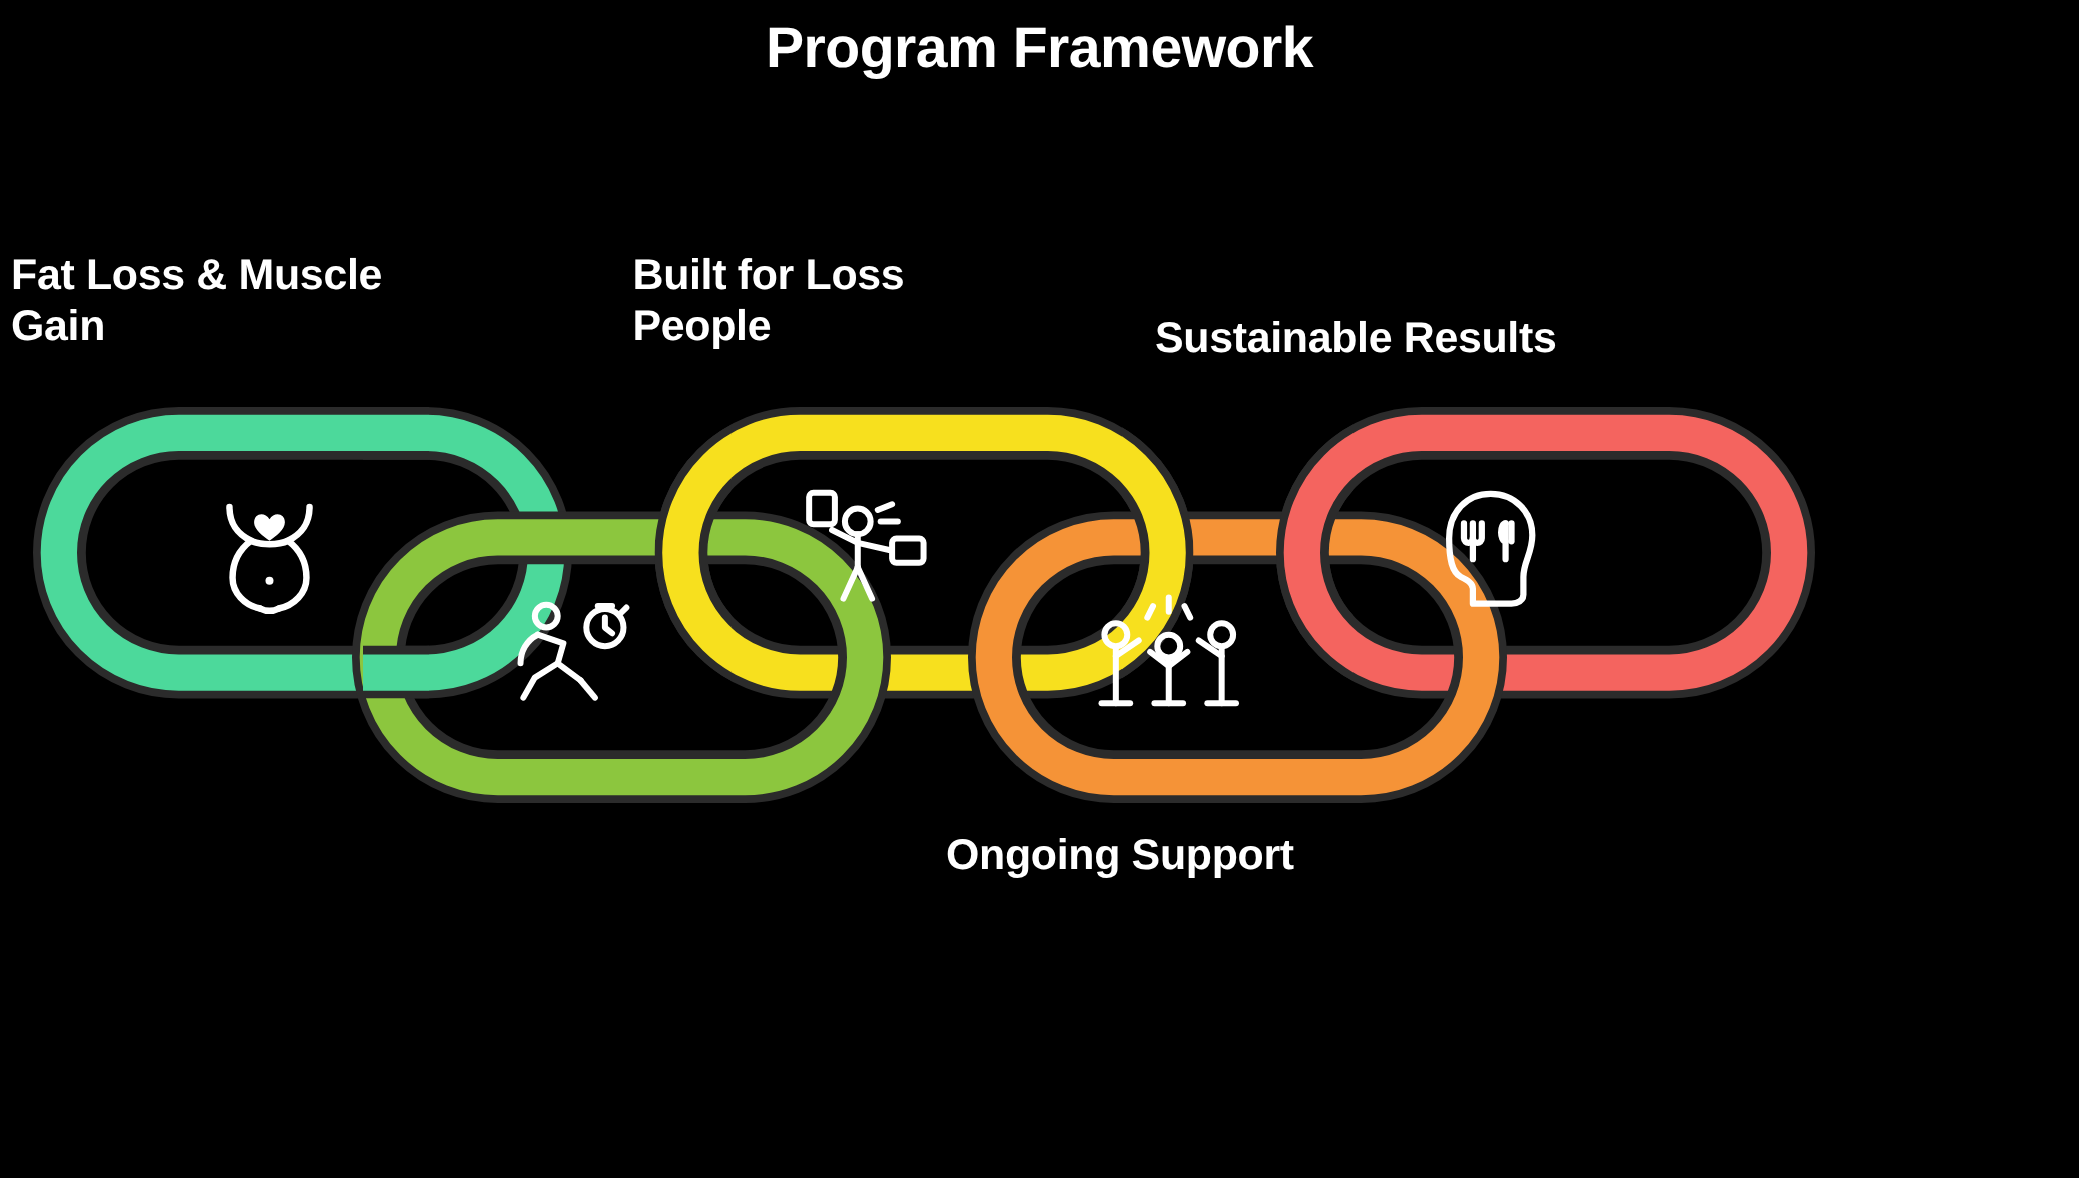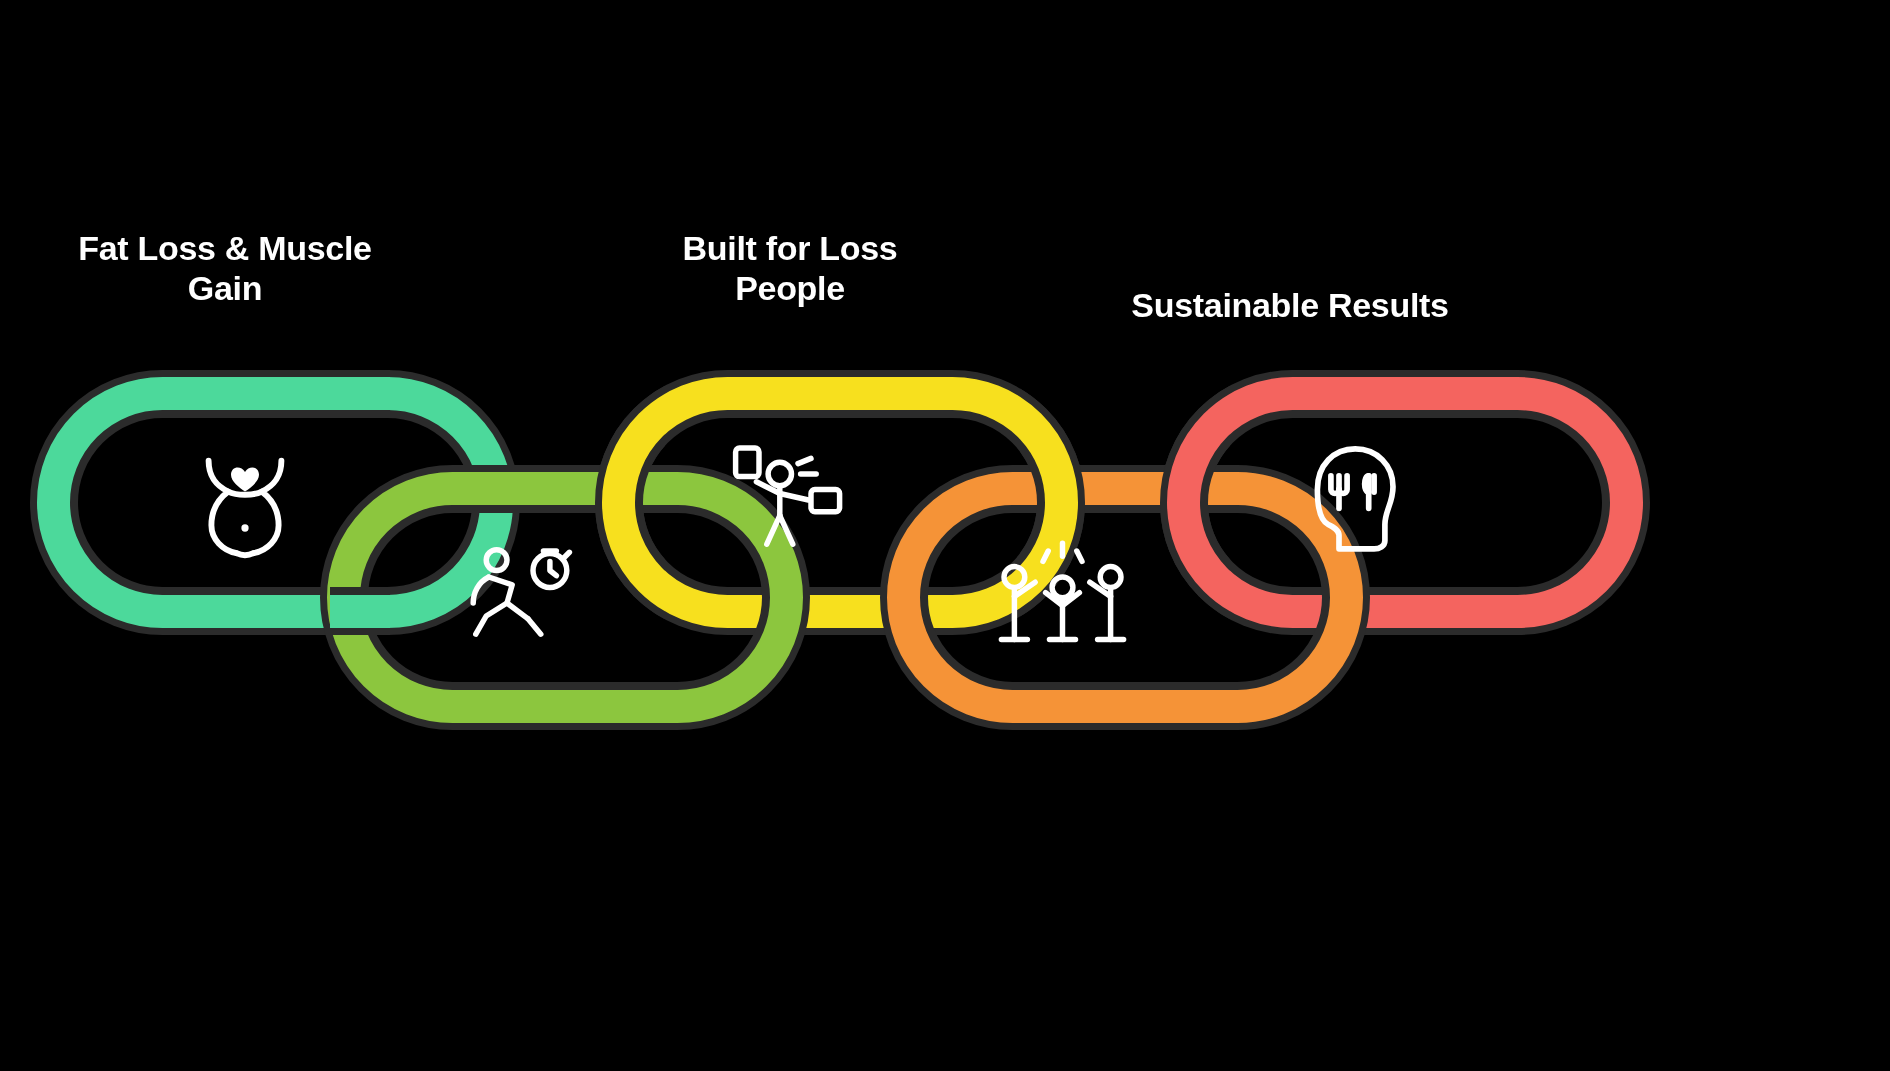--- a/index.html
+++ b/index.html
@@ -40,40 +40,41 @@
     border-radius:999px;
     background:transparent;
   }
 
   .clip-wrap{position:absolute;}
 
   
   .label{
     position:absolute;
     color:#ffffff;
-    font-size:34px;
+    font-size:39px;
     font-weight:bold;
-    text-align:center;
+    text-align:left;
     line-height:1.18;
     letter-spacing:-0.3px;
     white-space:pre-line;
   }
 
   
   .icon{
     position:absolute;
     display:flex;align-items:center;justify-content:center;
   }
   .icon svg{display:block;}
 </style>
 </head>
 <body>
 
 <div id="stage">
 
+  <div class="title">Program Framework</div>
 
   <div class="clip-wrap" style="left:0;top:0;width:1890px;height:1071px;">
 
     <div style="position:absolute;left:30px;top:370px;width:490px;height:265px;">
       <div class="link-outer" style="left:0;top:0;right:0;bottom:0;"></div>
       <div class="link-color" id="lc1" style="left:7px;top:7px;right:7px;bottom:7px;border-color:#4cd99b;"></div>
       <div class="link-inner" style="left:40px;top:40px;right:40px;bottom:40px;"></div>
     </div>
 
     <div style="position:absolute;left:595px;top:370px;width:490px;height:265px;">
@@ -209,16 +210,17 @@
     </svg>
   </div>
 
   <div class="label" style="left:10px;top:228px;width:430px;">Fat Loss &amp; Muscle
 Gain</div>
 
 
   <div class="label" style="left:575px;top:228px;width:430px;">Built for Loss
 People</div>
 
+  <div class="label" style="left:860px;top:755px;width:430px;">Ongoing Support</div>
 
   <div class="label" style="left:1050px;top:285px;width:480px;">Sustainable Results</div>
 
 </div>
 
 </body></html>

